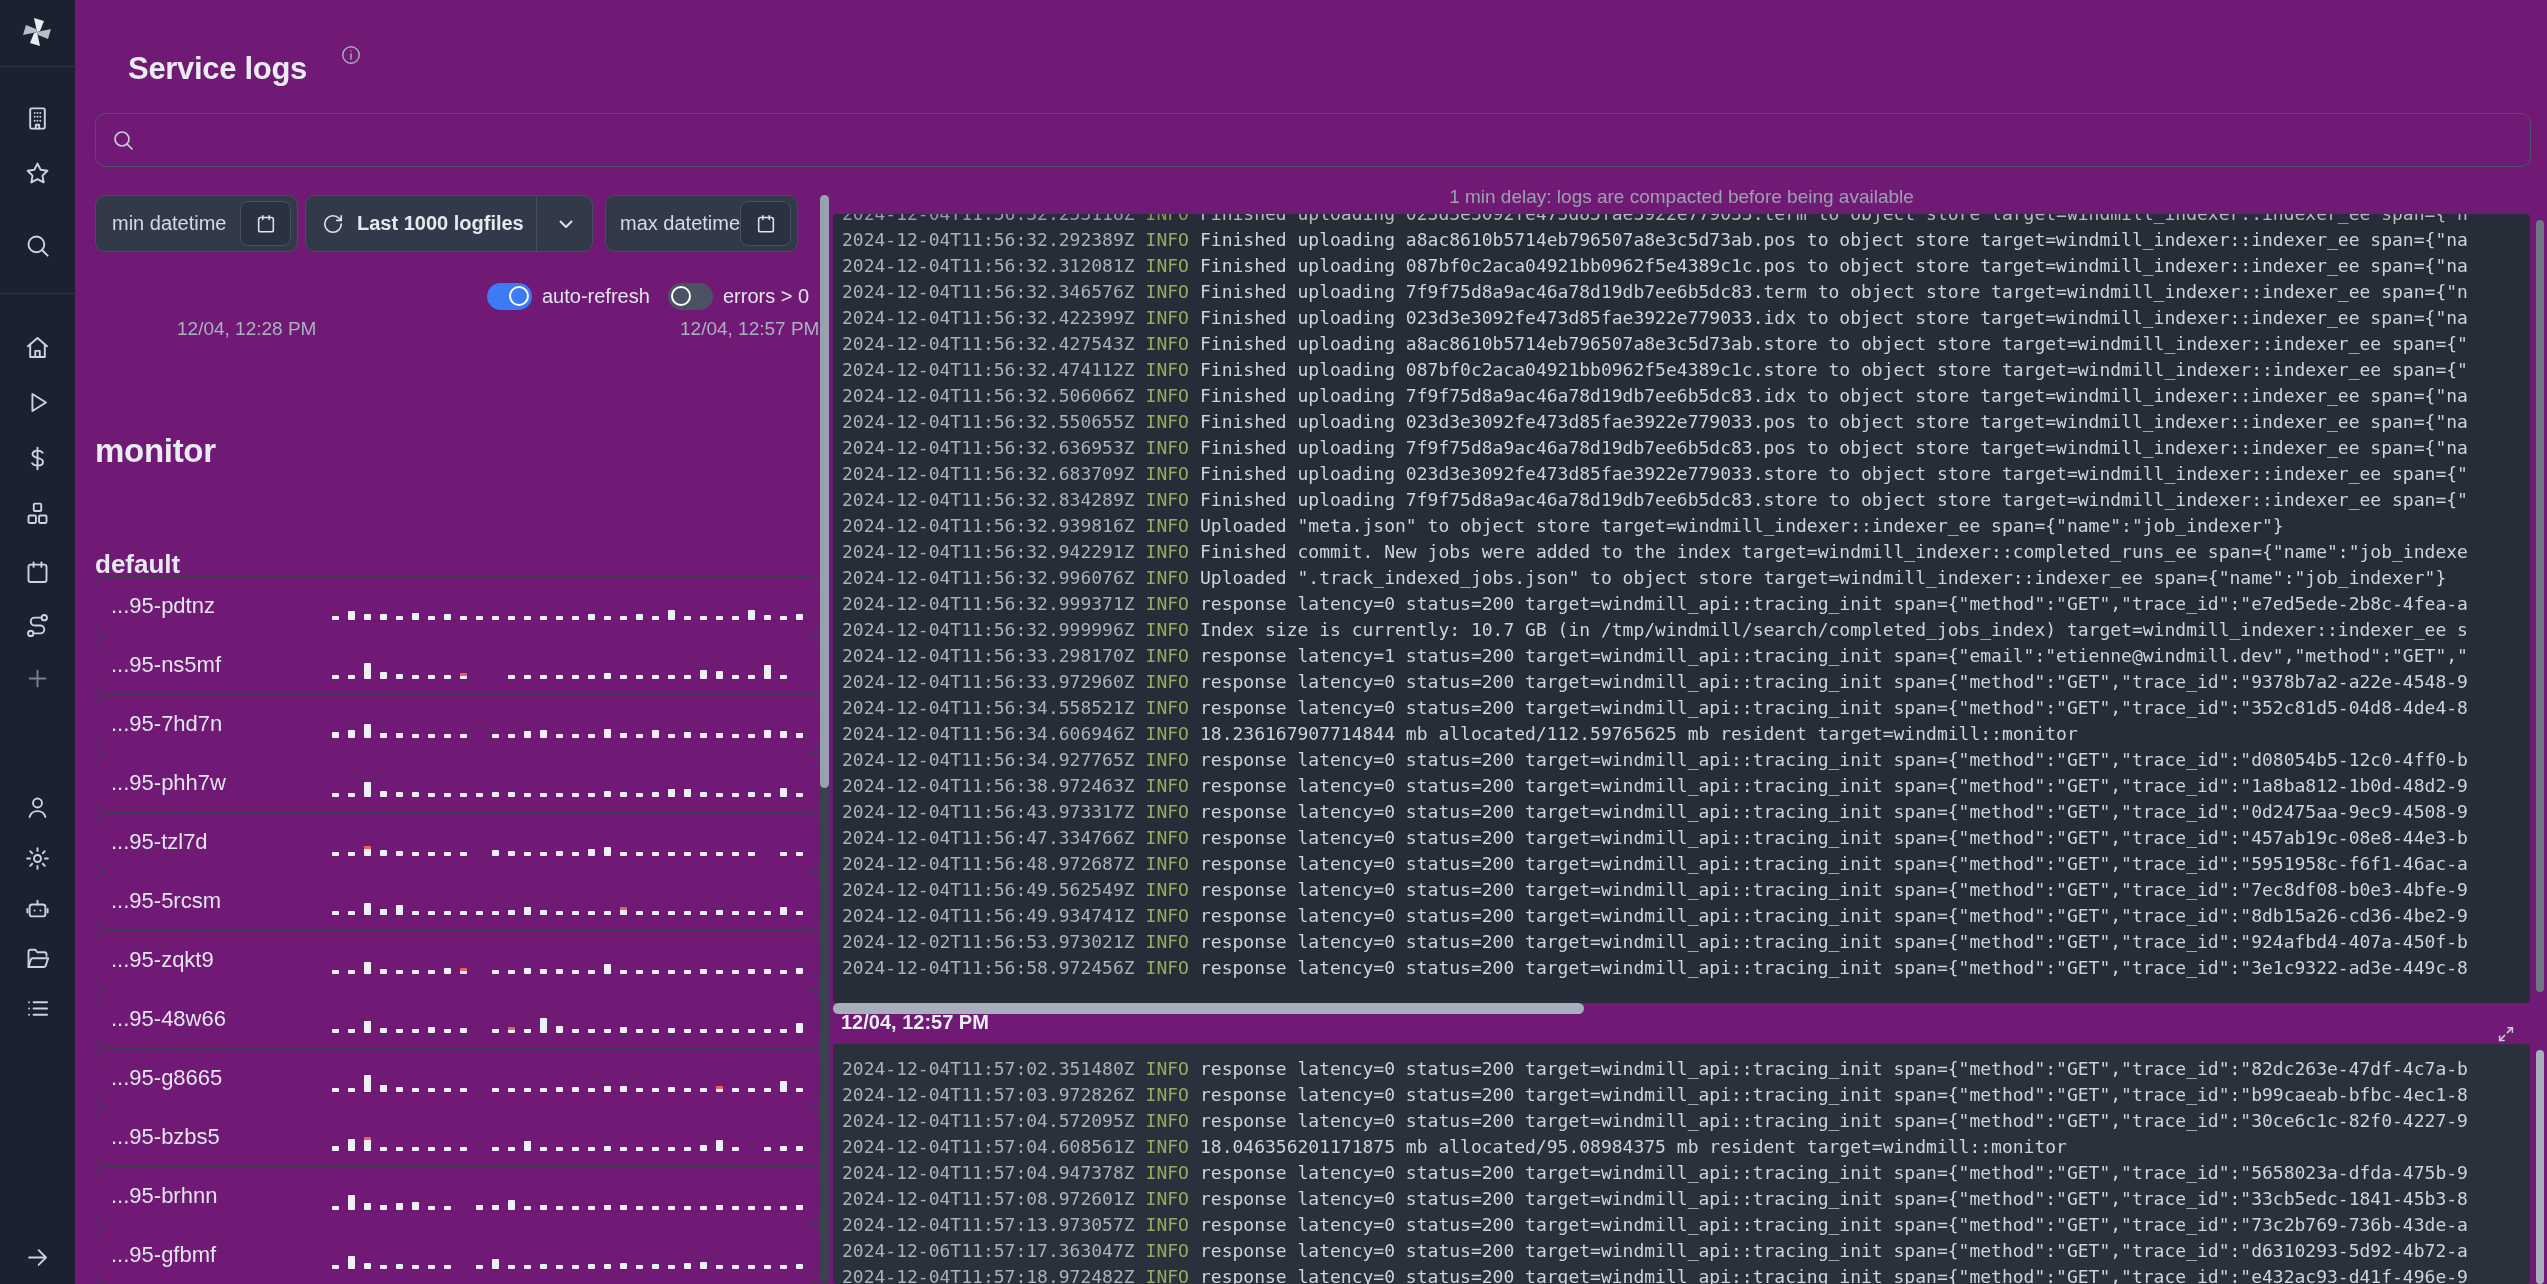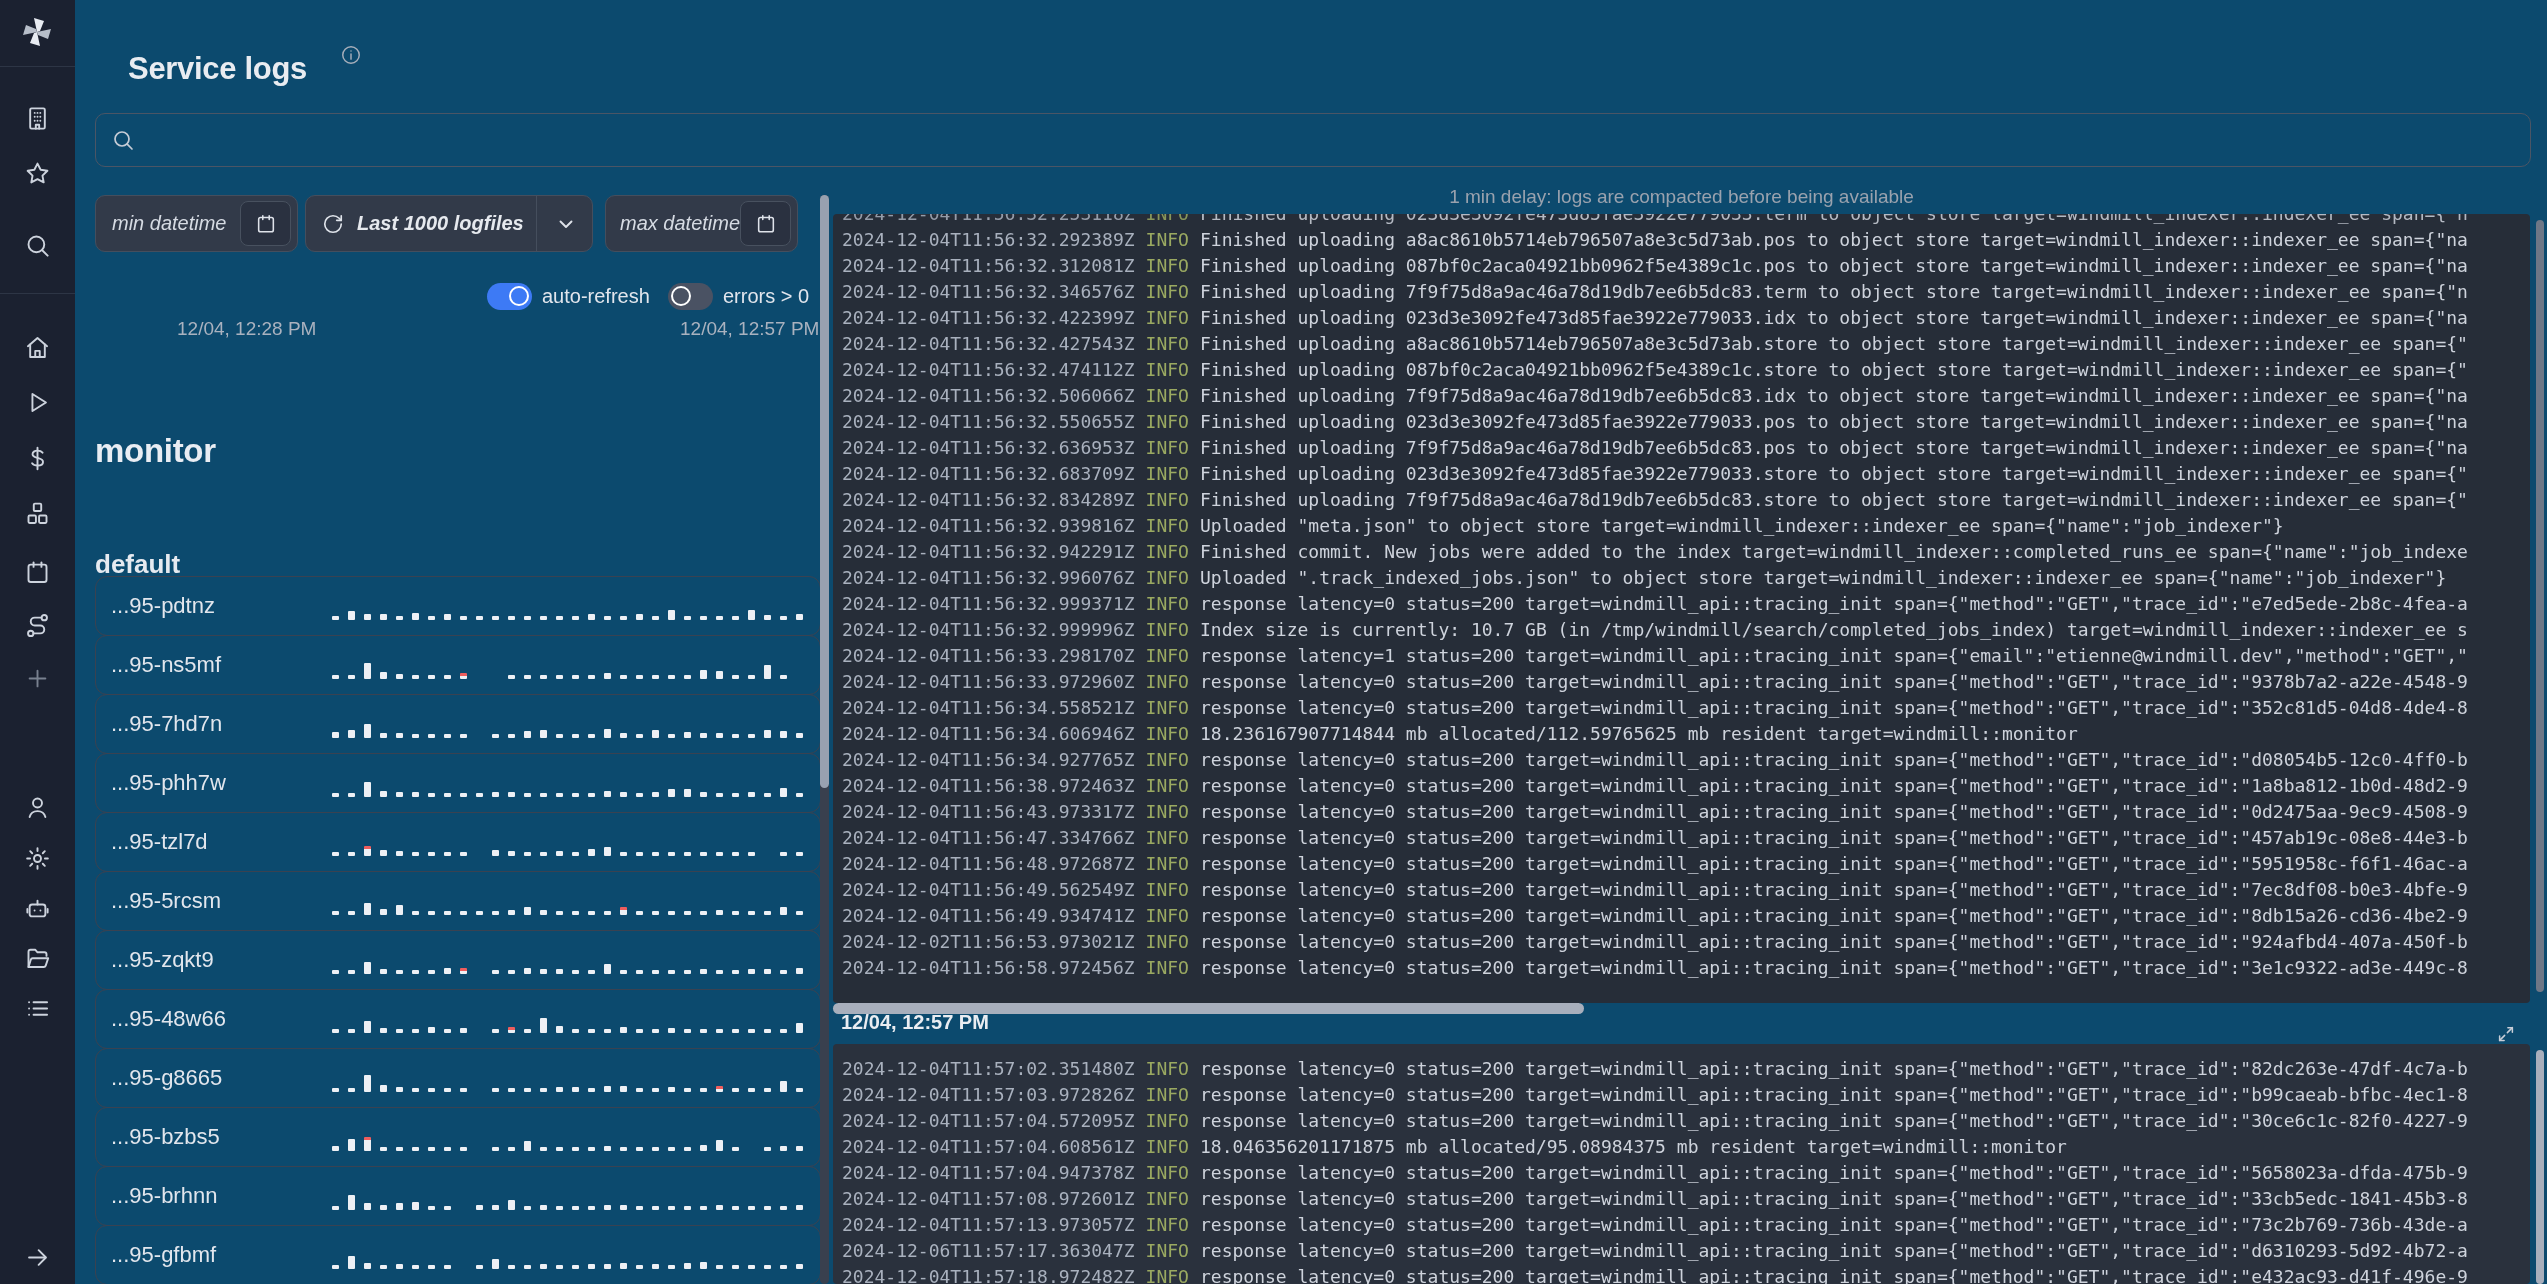--- a/index.html
+++ b/index.html
@@ -1,36 +1,36 @@
 <!DOCTYPE html>
 <html><head>
 <meta charset="utf-8">
 <style>
   html,body{margin:0;padding:0;background:#1a1f2b;}
-  .app{position:relative;width:2547px;height:1284px;background:#0c4a6e;overflow:hidden;
+  .app{position:relative;width:2547px;height:1284px;background:#701a75;overflow:hidden;
        font-family:"Liberation Sans",sans-serif;color:#dfe4ec;}
   
   .sidebar{position:absolute;left:0;top:0;width:75px;height:1284px;background:#1b2130;}
   .sidebar .divider{position:absolute;left:0;width:75px;height:1px;background:#2d3545;}
   .logo{position:absolute;left:18px;top:13px;}
   .side-icon{position:absolute;left:24px;width:27px;height:27px;color:#cdd3dd;}
   .side-icon svg{width:27px;height:27px;display:block;}
   .side-icon.dim{color:#79818f;}
   
   .page-title{position:absolute;left:128px;top:30px;font-size:31px;font-weight:700;color:#e9ecf1;letter-spacing:-.3px;}
   .title-info{position:absolute;left:340px;top:44px;color:#a6aeba;}
   
   .search-bar{position:absolute;left:95px;top:113px;width:2436px;height:54px;border:1.6px solid #4b5565;
               border-radius:10px;box-sizing:border-box;display:flex;align-items:center;background:transparent;}
   .search-bar svg{margin-left:15px;color:#c6ccd6;}
   .search-bar input{flex:1;background:transparent;border:none;outline:none;color:#e6e9ee;font-size:20px;
                     font-family:"Liberation Sans",sans-serif;margin:0 14px;}
   
   .pill{position:absolute;top:195px;height:57px;background:#323a49;border:1px solid #454e5d;border-radius:10px;
-        box-sizing:border-box;display:flex;align-items:center;font-size:20px;color:#d6dbe3;font-style:italic;}
+        box-sizing:border-box;display:flex;align-items:center;font-size:20px;color:#d6dbe3;}
   .pill .cal-btn{position:absolute;right:6px;top:5px;width:51px;height:45px;background:#2a3140;border:1px solid #48515f;
                  border-radius:8px;display:flex;align-items:center;justify-content:center;color:#dfe3ea;box-sizing:border-box;}
   .pill-min{left:95px;width:203px;padding-left:16px;}
   .pill-files{left:305px;width:288px;padding-left:16px;color:#e6e9ee;font-weight:600;}
   .pill-files .sep{position:absolute;right:55px;top:0;width:1px;height:55px;background:#454e5d;}
   .pill-files .chev{position:absolute;right:14px;top:16px;color:#dfe3ea;}
   .pill-files .ref{margin-right:13px;color:#dfe3ea;display:flex;}
   .pill-max{left:605px;width:193px;padding-left:14px;overflow:hidden;}
   
   .toggle-row{position:absolute;left:95px;top:283px;width:715px;height:30px;}

